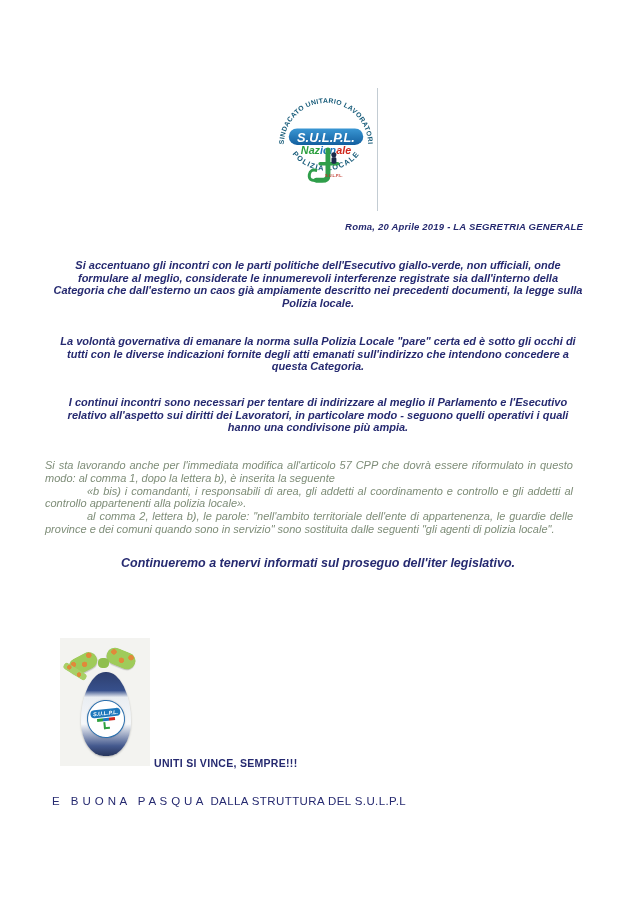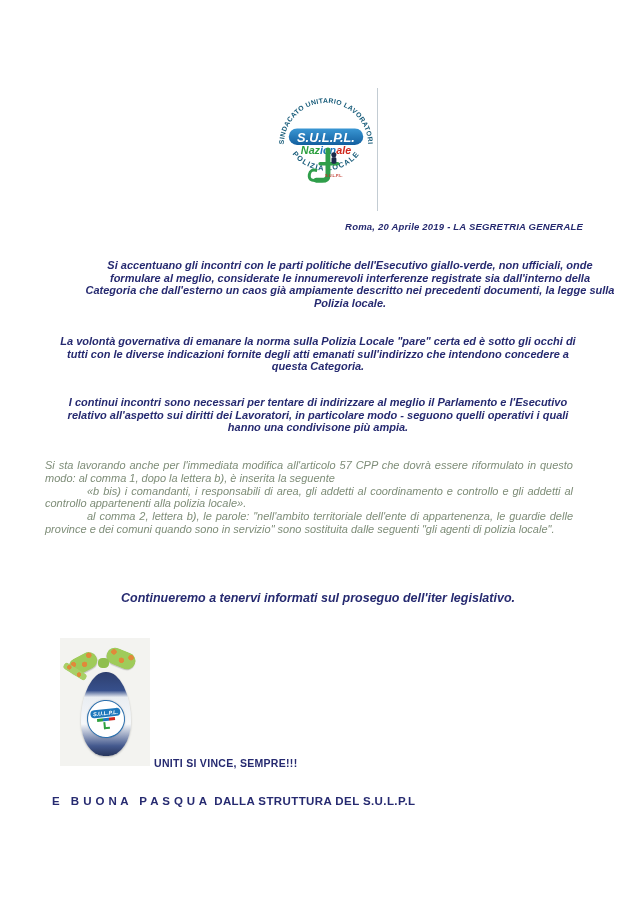--- a/index.html
+++ b/index.html
@@ -24,50 +24,50 @@
   .dateline {
     left: 53px; top: 221px; width: 530px;
     font-size: 9.5px; font-weight: bold; font-style: italic;
     text-align: right; letter-spacing: 0.2px;
   }
   .para {
     left: 53px; width: 530px;
     font-size: 11px; font-weight: bold; font-style: italic;
     line-height: 12.7px; text-align: center;
   }
-  .para-1 { top: 259px; margin-left: 32px; }
+  .para-1 { top: 259px; }
   .para-2 { top: 335px; }
   .para-3 { top: 396px; }
 
   .para-green {
     left: 45px; width: 528px; top: 459px;
     color: #7e8d78; font-size: 11px; font-style: italic;
     line-height: 12.8px; text-align: justify;
   }
   .para-green .indent { text-indent: 42px; }
 
   .emphasis {
-    left: 53px; top: 591px; width: 530px;
+    left: 53px; top: 556px; width: 530px;
     font-size: 12.5px; font-weight: bold; font-style: italic;
     text-align: center;
   }
   .warning {
     left: 55px; top: 600px; width: 528px;
     color: #cf2a20; font-size: 11px; font-weight: bold; font-style: italic;
     line-height: 13.8px; text-align: justify;
   }
 
   .slogan {
     left: 154px; top: 757px;
     font-size: 10.5px; font-weight: bold; 
     letter-spacing: 0.3px;
   }
   .closing {
     left: 52px; top: 795px;
-    font-size: 11.5px; font-weight: bold;
+    font-size: 11.5px; font-weight: normal;
     white-space: pre; letter-spacing: 0.4px;
   }
 
   
   .photo {
     left: 60px; top: 638px; width: 90px; height: 128px;
     background: #f3f3f0;
     overflow: hidden;
   }
   .egg {

